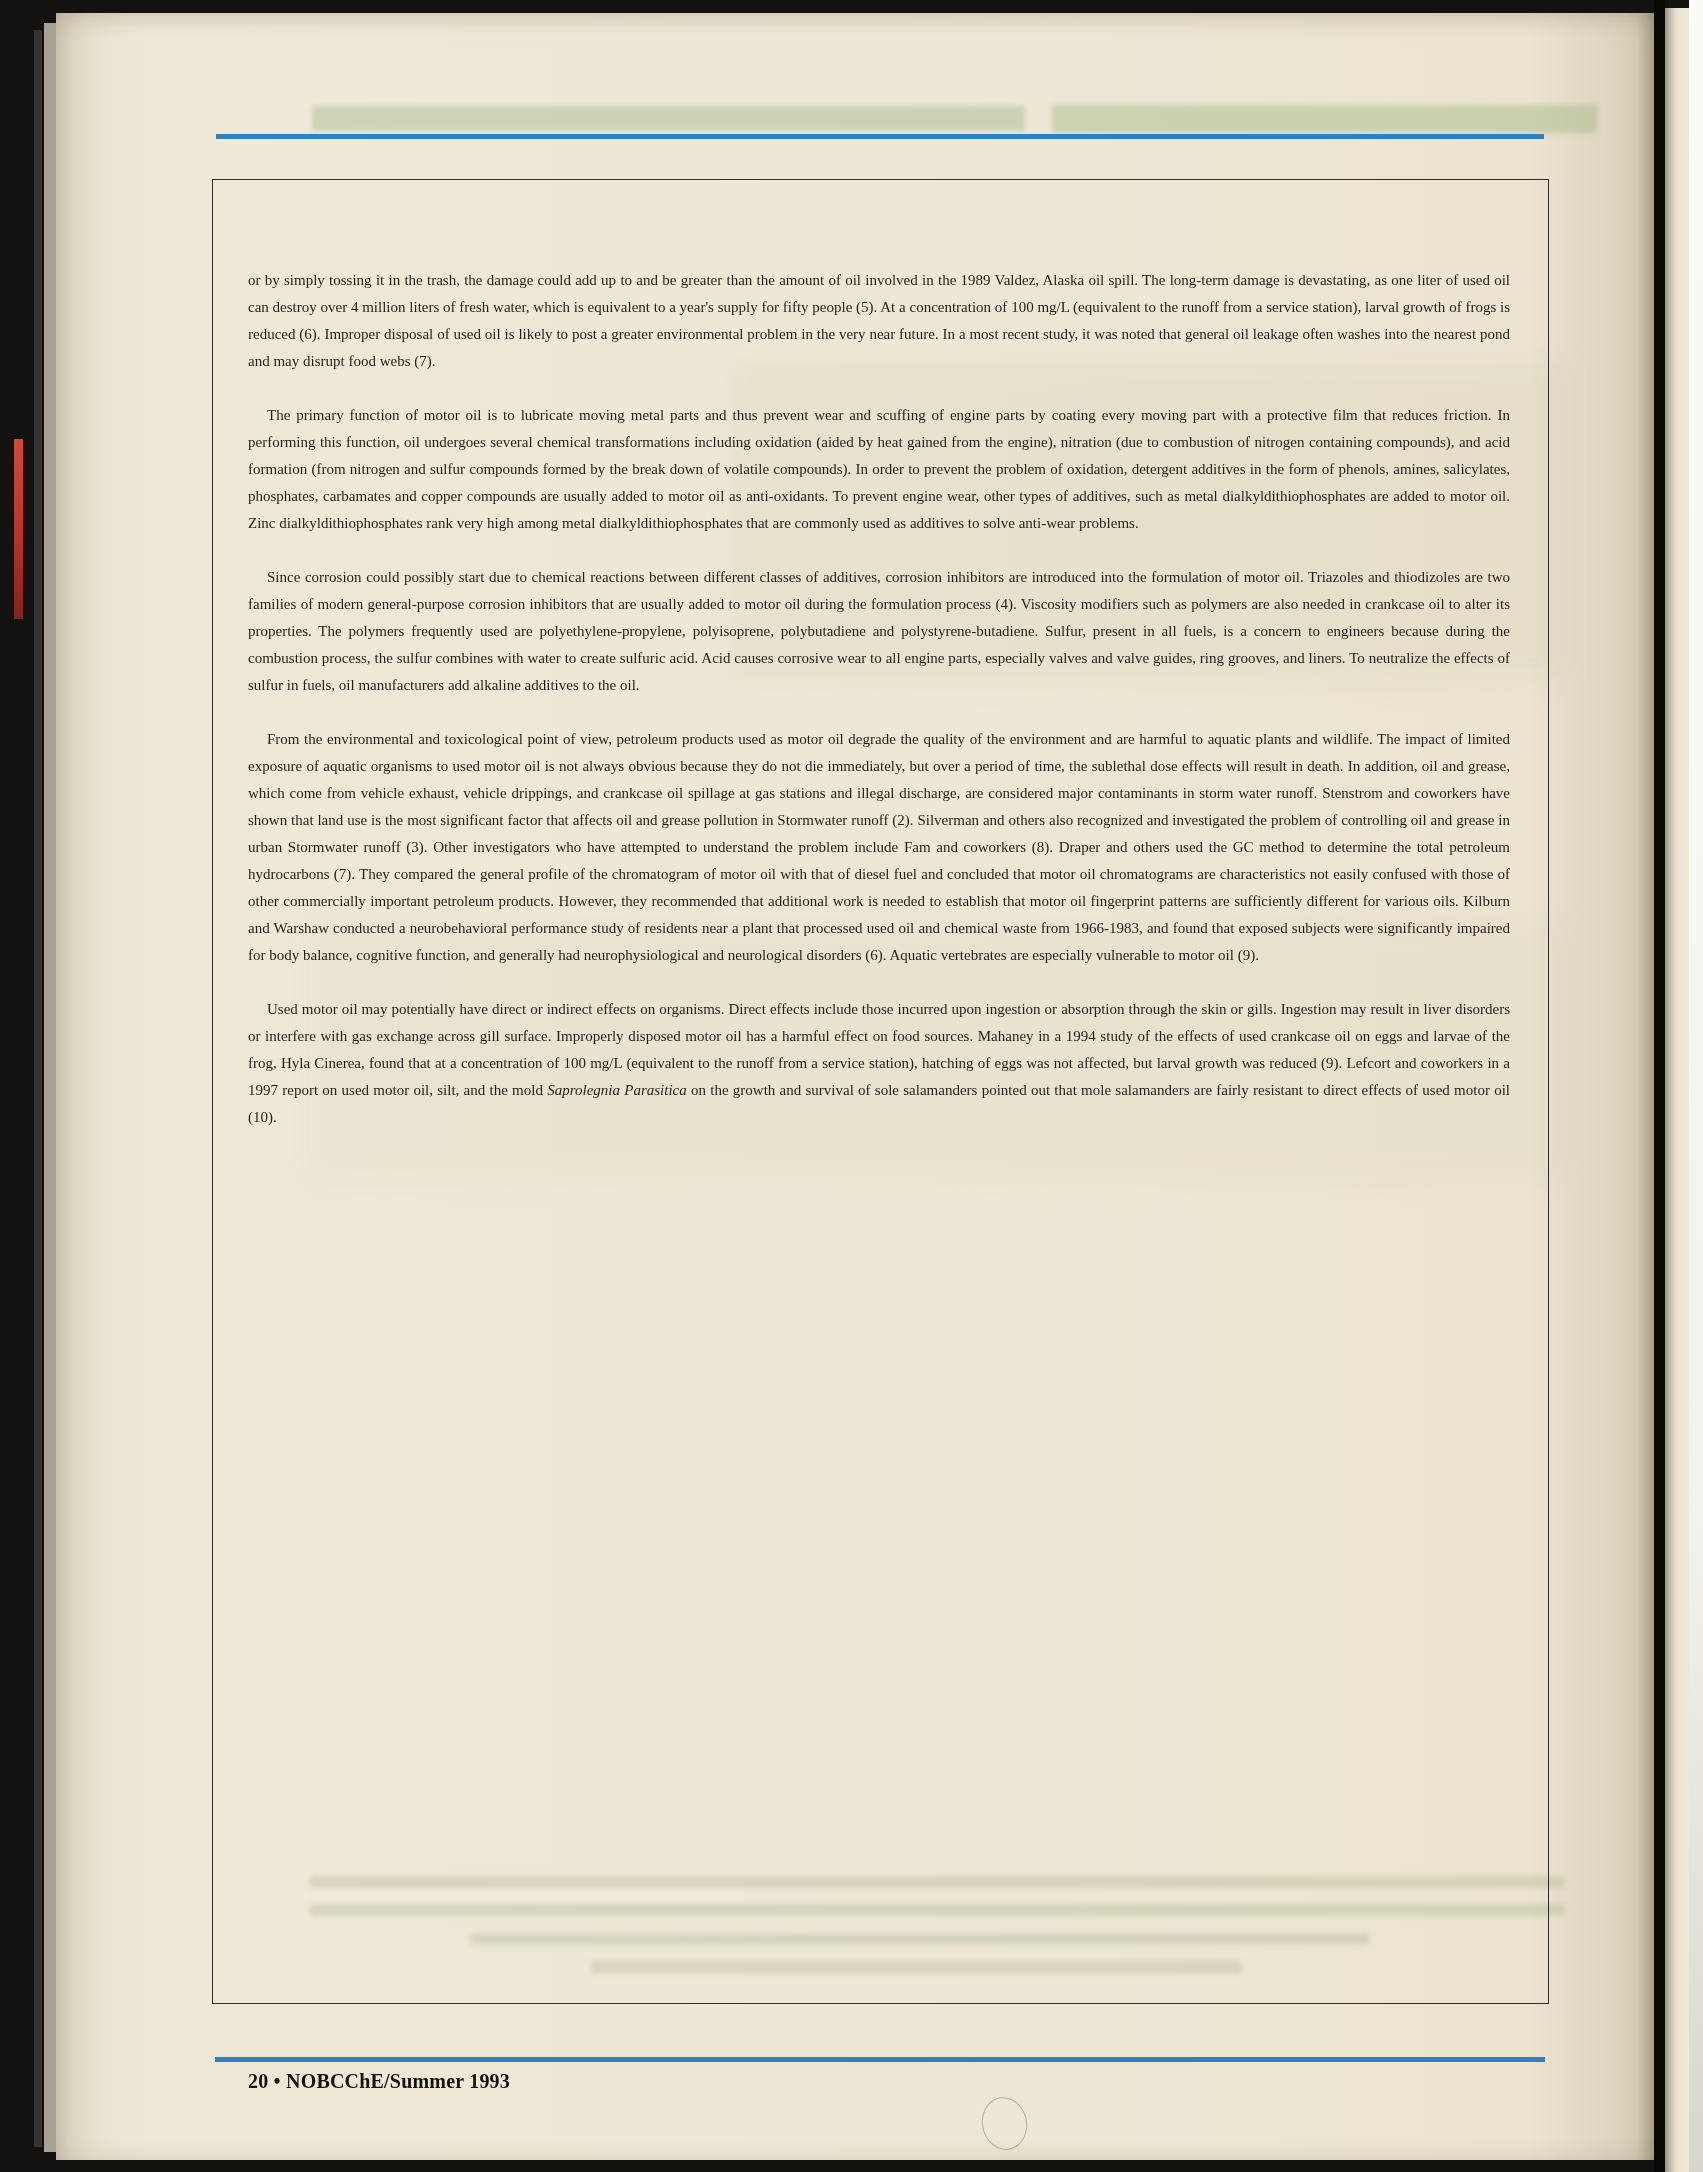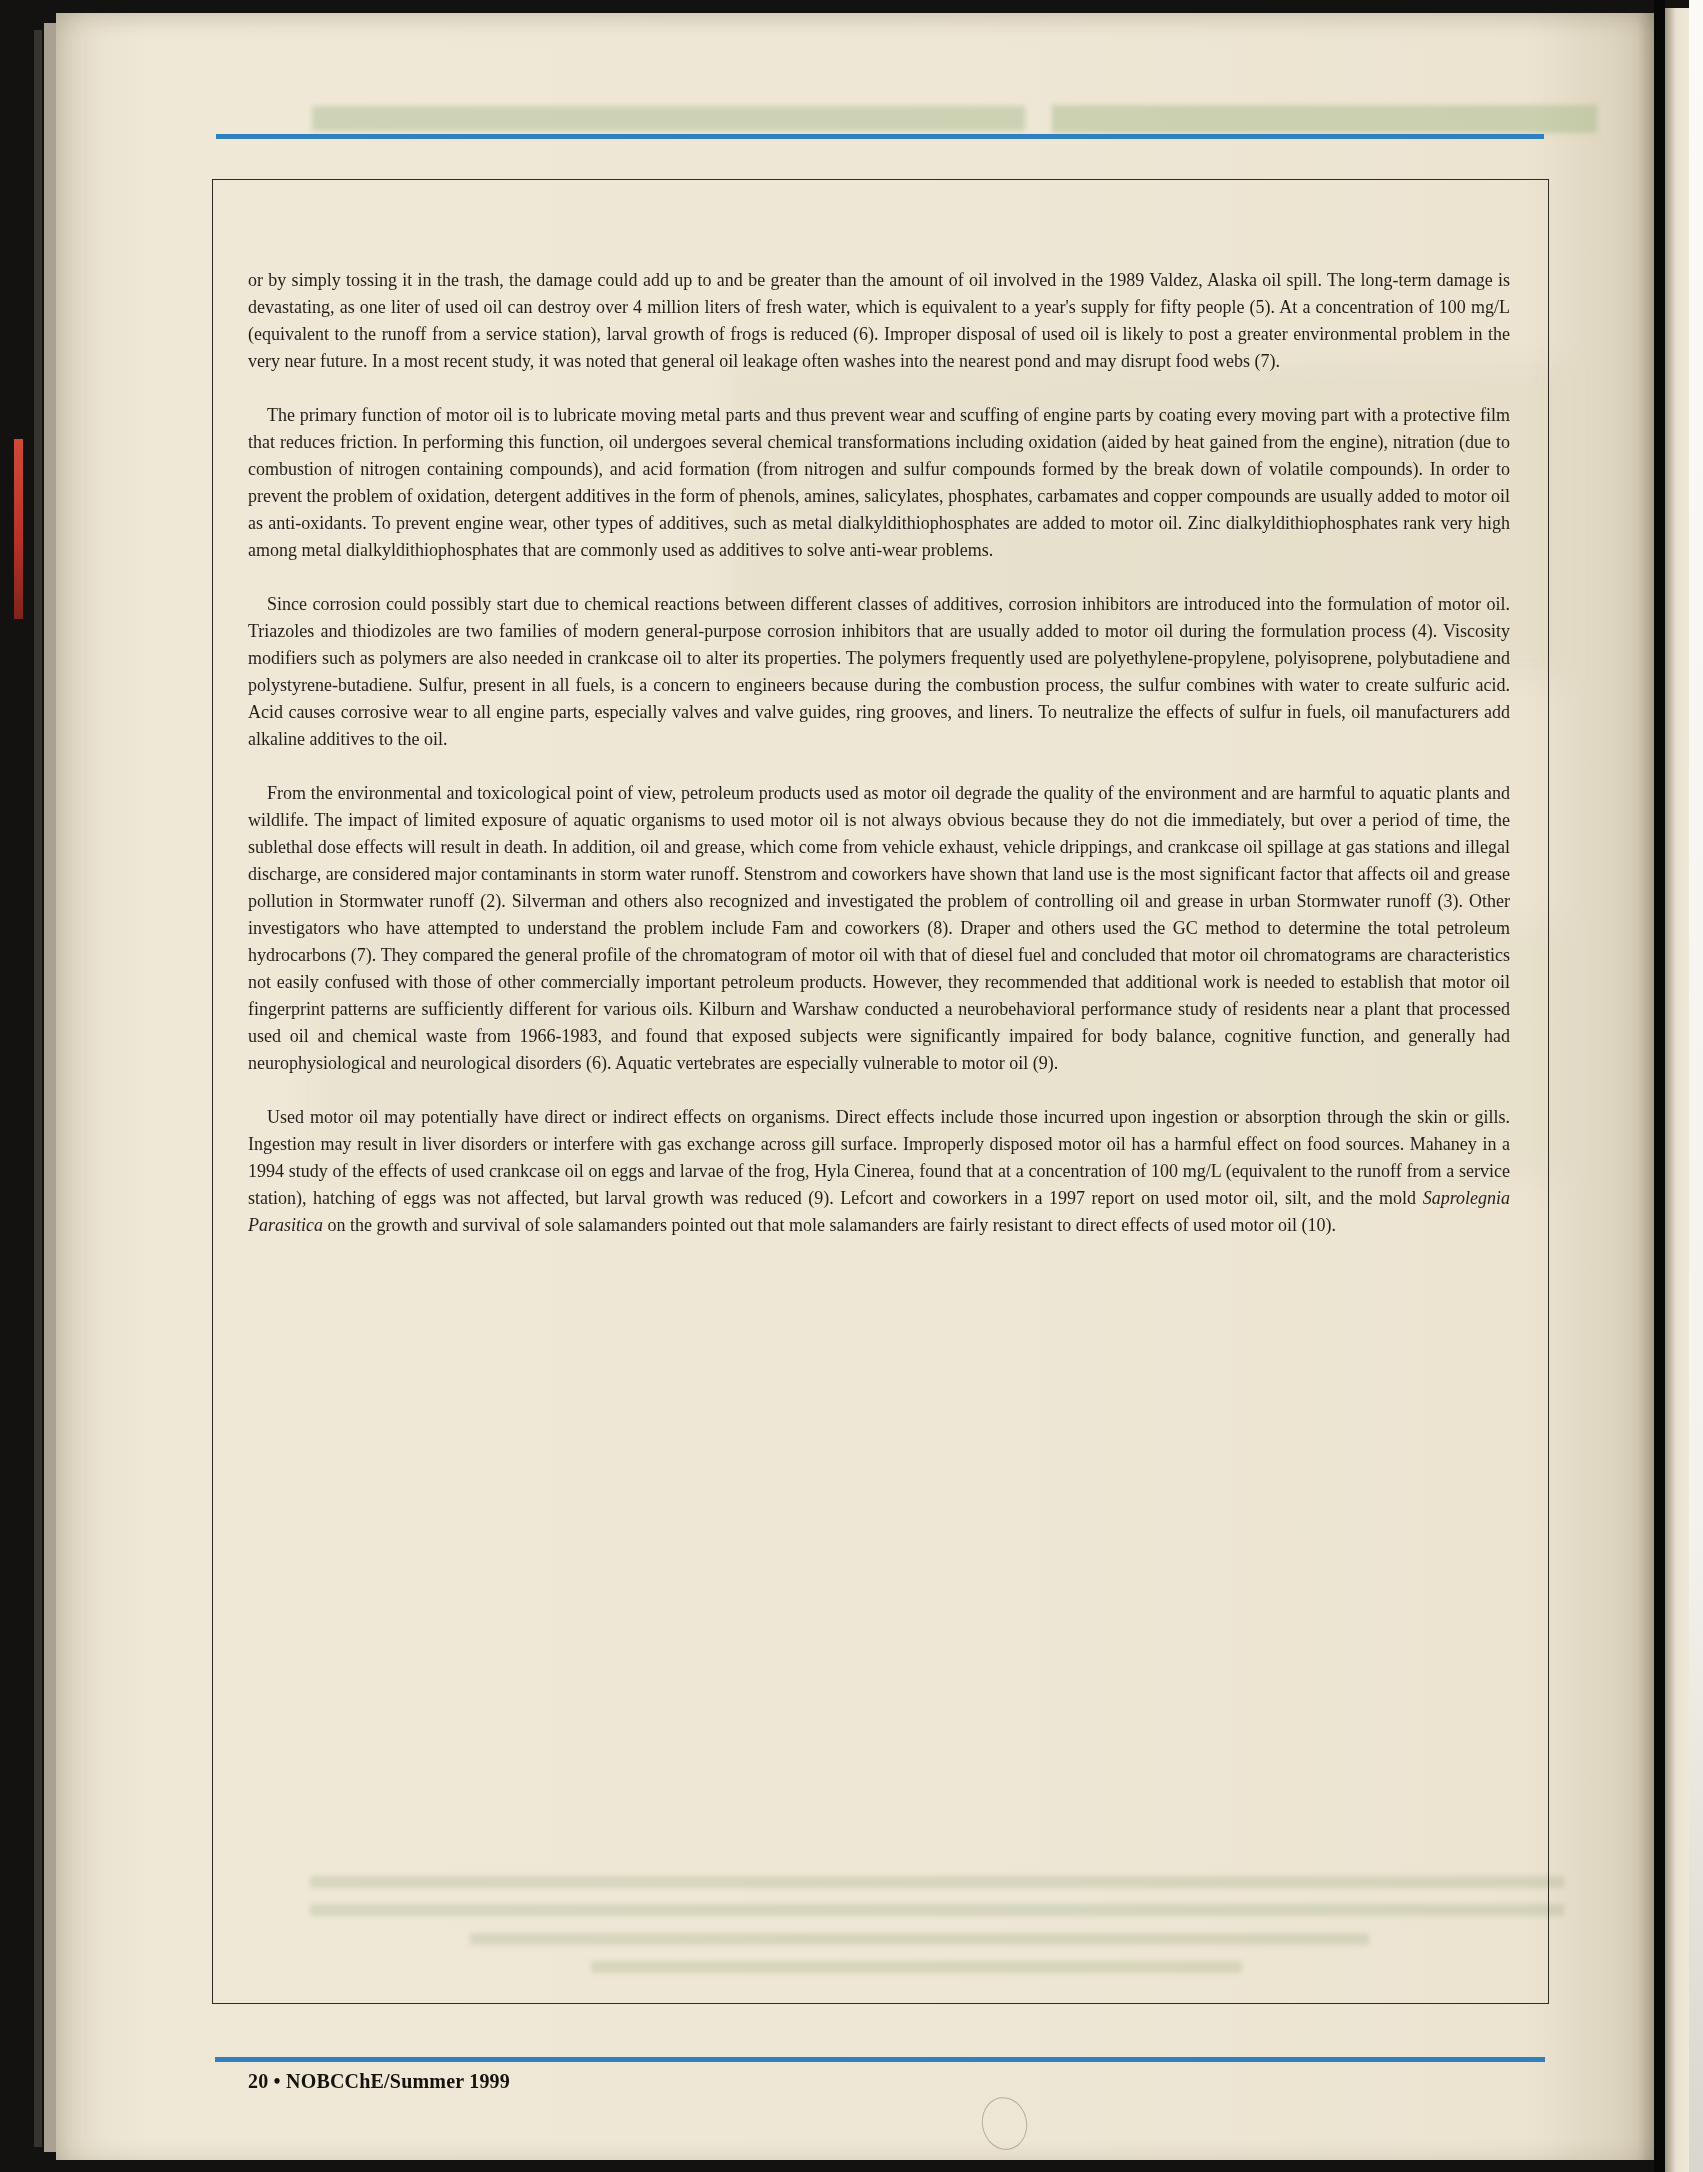--- a/index.html
+++ b/index.html
@@ -45,21 +45,21 @@
   .rule-bottom { left:215px; top:2057px; width:1330px; height:4.7px; }
   
   .textbox {
     position:absolute; left:212px; top:179px; width:1337px; height:1825px;
     border:1.8px solid #2e2b26; box-sizing:border-box;
     background:transparent;
   }
   
   .article-body {
     position:absolute; left:248px; top:267px; width:1262px;
-    color:#211f1a; font-size:18px; line-height:27px;
+    color:#211f1a; font-size:15px; line-height:27px;
     text-align:justify;
   }
   .article-body p { margin:0 0 27px 0; }
   .article-body p.indent { text-indent:19px; }
   .article-body i { }
   
   .footer {
     position:absolute; left:248px; top:2070px;
     font-weight:bold; font-size:20px; color:#14130e; letter-spacing:0.2px;
   }
@@ -108,21 +108,21 @@
   <div class="article-body">
       <p class="para"><span>or by simply tossing it in the trash, the damage could add up to and be greater than the amount of oil involved in the 1989 Valdez, Alaska oil spill. The long-term damage is devastating, as one liter of used oil can destroy over 4 million liters of fresh water, which is equivalent to a year's supply for fifty people (5). At a concentration of 100 mg/L (equivalent to the runoff from a service station), larval growth of frogs is reduced (6). Improper disposal of used oil is likely to post a greater environmental problem in the very near future. In a most recent study, it was noted that general oil leakage often washes into the nearest pond and may disrupt food webs (7).</span></p>
       <p class="para indent"><span>The primary function of motor oil is to lubricate moving metal parts and thus prevent wear and scuffing of engine parts by coating every moving part with a protective film that reduces friction. In performing this function, oil undergoes several chemical transformations including oxidation (aided by heat gained from the engine), nitration (due to combustion of nitrogen containing compounds), and acid formation (from nitrogen and sulfur compounds formed by the break down of volatile compounds). In order to prevent the problem of oxidation, detergent additives in the form of phenols, amines, salicylates, phosphates, carbamates and copper compounds are usually added to motor oil as anti-oxidants. To prevent engine wear, other types of additives, such as metal dialkyldithiophosphates are added to motor oil. Zinc dialkyldithiophosphates rank very high among metal dialkyldithiophosphates that are commonly used as additives to solve anti-wear problems.</span></p>
       <p class="para indent"><span>Since corrosion could possibly start due to chemical reactions between different classes of additives, corrosion inhibitors are introduced into the formulation of motor oil. Triazoles and thiodizoles are two families of modern general-purpose corrosion inhibitors that are usually added to motor oil during the formulation process (4). Viscosity modifiers such as polymers are also needed in crankcase oil to alter its properties. The polymers frequently used are polyethylene-propylene, polyisoprene, polybutadiene and polystyrene-butadiene. Sulfur, present in all fuels, is a concern to engineers because during the combustion process, the sulfur combines with water to create sulfuric acid. Acid causes corrosive wear to all engine parts, especially valves and valve guides, ring grooves, and liners. To neutralize the effects of sulfur in fuels, oil manufacturers add alkaline additives to the oil.</span></p>
       <p class="para indent"><span>From the environmental and toxicological point of view, petroleum products used as motor oil degrade the quality of the environment and are harmful to aquatic plants and wildlife. The impact of limited exposure of aquatic organisms to used motor oil is not always obvious because they do not die immediately, but over a period of time, the sublethal dose effects will result in death. In addition, oil and grease, which come from vehicle exhaust, vehicle drippings, and crankcase oil spillage at gas stations and illegal discharge, are considered major contaminants in storm water runoff. Stenstrom and coworkers have shown that land use is the most significant factor that affects oil and grease pollution in Stormwater runoff (2). Silverman and others also recognized and investigated the problem of controlling oil and grease in urban Stormwater runoff (3). Other investigators who have attempted to understand the problem include Fam and coworkers (8). Draper and others used the GC method to determine the total petroleum hydrocarbons (7). They compared the general profile of the chromatogram of motor oil with that of diesel fuel and concluded that motor oil chromatograms are characteristics not easily confused with those of other commercially important petroleum products. However, they recommended that additional work is needed to establish that motor oil fingerprint patterns are sufficiently different for various oils. Kilburn and Warshaw conducted a neurobehavioral performance study of residents near a plant that processed used oil and chemical waste from 1966-1983, and found that exposed subjects were significantly impaired for body balance, cognitive function, and generally had neurophysiological and neurological disorders (6). Aquatic vertebrates are especially vulnerable to motor oil (9).</span></p>
       <p class="para indent"><span>Used motor oil may potentially have direct or indirect effects on organisms. Direct effects include those incurred upon ingestion or absorption through the skin or gills. Ingestion may result in liver disorders or interfere with gas exchange across gill surface. Improperly disposed motor oil has a harmful effect on food sources. Mahaney in a 1994 study of the effects of used crankcase oil on eggs and larvae of the frog, Hyla Cinerea, found that at a concentration of 100 mg/L (equivalent to the runoff from a service station), hatching of eggs was not affected, but larval growth was reduced (9). Lefcort and coworkers in a 1997 report on used motor oil, silt, and the mold </span><i>Saprolegnia Parasitica</i><span> on the growth and survival of sole salamanders pointed out that mole salamanders are fairly resistant to direct effects of used motor oil (10).</span></p>
     </div>
 
   <div class="rule rule-bottom"></div>
 
-  <div class="footer">20 • NOBCChE/Summer 1999</div>
+  <div class="footer">20 • NOBCChE/Summer 1993</div>
 
   <div class="stamp"></div>
 
   <div class="gutter-dark"></div>
   <div class="next-page-sliver"></div>
   <div class="scan-white-strip"></div>
 
 </div>
 
 

